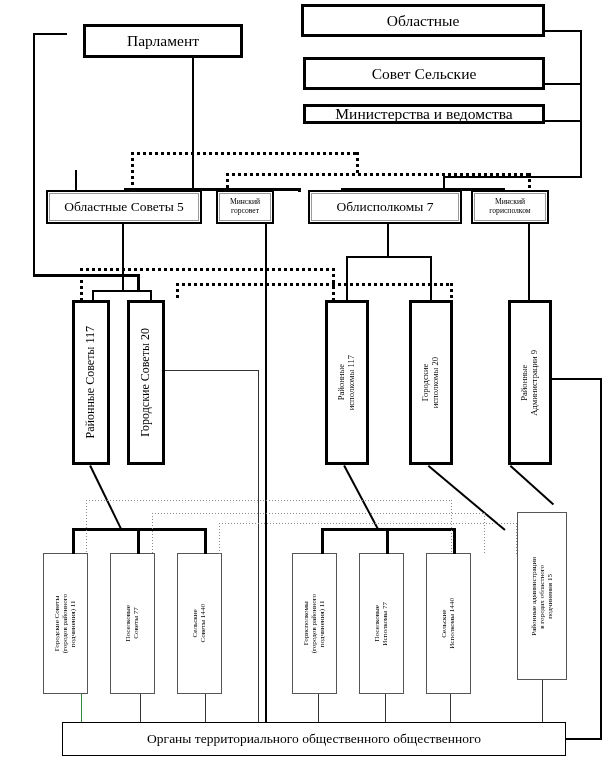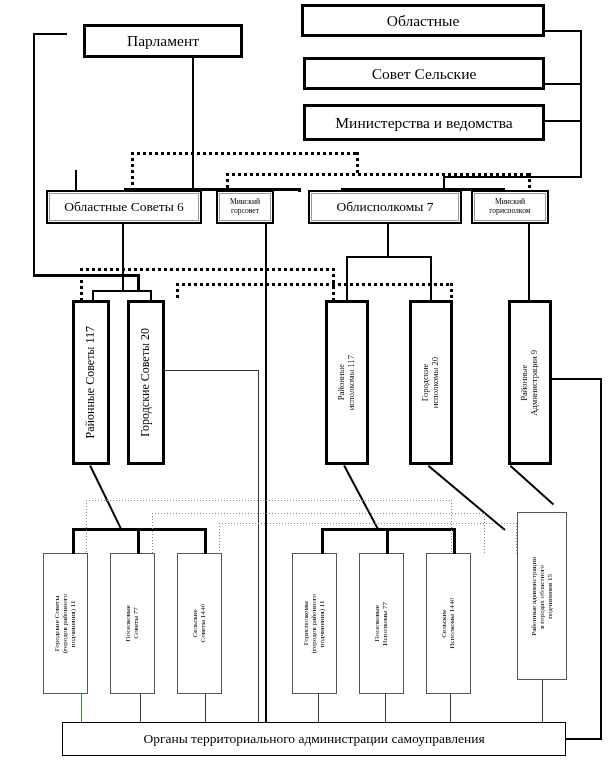--- a/index.html
+++ b/index.html
@@ -65,26 +65,26 @@
   </div>
 
   <div class="box b-thick t16" style="left:301px;top:4px;width:244px;height:33px;">
     <span class="lbl">Областные</span>
   </div>
 
   <div class="box b-thick t16" style="left:303px;top:57px;width:242px;height:33px;">
     <span class="lbl">Совет Сельские</span>
   </div>
 
-  <div class="box b-thick t16" style="left:303px;top:104px;width:242px;height:37px;">
+  <div class="box b-thick t16" style="left:303px;top:104px;width:242px;height:20px;">
     <span class="lbl">Министерства и ведомства</span>
   </div>
 
   <div class="box b-double t14" style="left:46px;top:190px;width:156px;height:34px;">
-    <span class="lbl">Областные Советы  6</span>
+    <span class="lbl">Областные Советы  5</span>
   </div>
 
   <div class="box b-double t8" style="left:216px;top:190px;width:58px;height:34px;">
     <span class="lbl" style="white-space:pre-line;">Минский
 горсовет</span>
   </div>
 
   <div class="box b-double t14" style="left:308px;top:190px;width:154px;height:34px;">
     <span class="lbl">Облисполкомы  7</span>
   </div>
@@ -149,21 +149,21 @@
 Исполкомы 1440</span>
   </div>
 
   <div class="box b-gray vbox t75" style="left:517px;top:512px;width:50px;height:168px;">
     <span class="lbl">Районные администрации
 в городах областного
 подчинения   15</span>
   </div>
 
   <div class="box b-thin t14" style="left:62px;top:722px;width:504px;height:34px;">
-    <span class="lbl">Органы территориального администрации самоуправления</span>
+    <span class="lbl">Органы территориального общественного общественного</span>
   </div>
 
   <div class="ln h2" style="left:545px;top:30px;width:37px;"></div>
   <div class="ln v2" style="left:580px;top:30px;height:148px;"></div>
   <div class="ln h2" style="left:545px;top:83px;width:37px;"></div>
   <div class="ln h2" style="left:545px;top:120px;width:37px;"></div>
   <div class="ln h2" style="left:443px;top:176px;width:139px;"></div>
   <div class="ln v2" style="left:443px;top:176px;height:14px;"></div>
 
   <div class="ln v2" style="left:192px;top:58px;height:132px;"></div>

